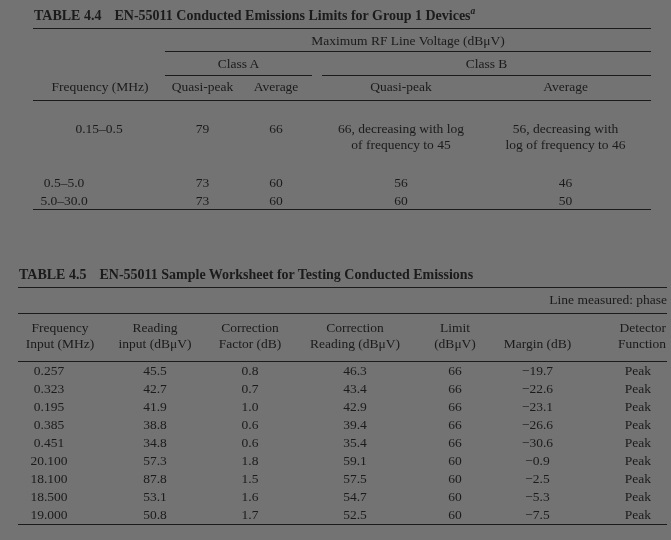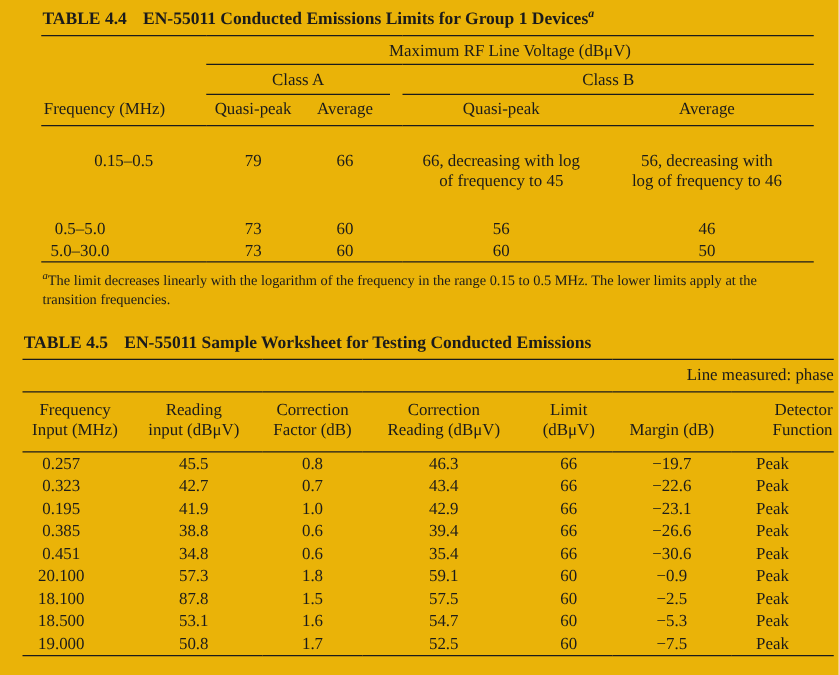--- a/index.html
+++ b/index.html
@@ -1,56 +1,56 @@
 <!DOCTYPE html>
 <html><head>
 <meta charset="utf-8">
 <style>
   :root{
     --ink:#1b1b1b;
     --rule:1.5px solid #1b1b1b;
   }
   html,body{margin:0;padding:0;background:#ffffff;}
   .page{
-    position:relative;width:671px;height:540px;background:#eab308;
+    position:relative;width:671px;height:540px;background:#737373;
     font-family:"Liberation Serif","DejaVu Serif",serif;color:var(--ink);
     overflow:hidden;
   }
   .caption{font-size:14px;font-weight:bold;line-height:18px;margin-bottom:3px;padding-left:1px;}
   .cap-label{margin-right:13px;}
   sup.fn{font-style:italic;font-size:9.5px;line-height:0;vertical-align:super;}
 
   table{border-collapse:collapse;table-layout:fixed;font-size:13.5px;color:var(--ink);}
   td,th{padding:0;font-weight:normal;overflow:hidden;}
 
   
   .t44-block{position:absolute;left:33px;top:7px;width:618px;}
   table.t44{width:618px;border-top:var(--rule);border-bottom:var(--rule);}
   .t44 .span-head{text-align:center;line-height:16px;padding:4px 0 2px;border-bottom:var(--rule);}
   .t44 .group{text-align:center;line-height:15px;padding:4px 0 4px;border-bottom:var(--rule);}
   .t44 tr.full-rule > *{border-bottom:var(--rule);}
   .t44 th{line-height:16px;padding:3px 0 5px;text-align:center;vertical-align:bottom;}
-  .t44 th:first-child{text-align:left;padding-left:2px;}
+  .t44 th:first-child{text-align:center;padding-left:2px;}
   .t44 tbody td{text-align:center;vertical-align:top;white-space:pre-line;line-height:15px;padding:1.5px 0;}
   .t44 tbody tr.tall td{line-height:16px;padding:20px 0;}
   .t44 tbody td:first-child{padding-right:70px;}
 
   .footnote{font-size:11.5px;line-height:14.5px;margin-top:8px;padding-left:1px;}
   .footnote sup.fn{font-size:8.5px;}
 
   
   .t45-block{position:absolute;left:18px;top:266px;width:649px;}
   table.t45{width:649px;border-top:var(--rule);border-bottom:var(--rule);}
   .t45 .line-measured{text-align:right;padding:4px 0 5px 2px;line-height:16px;border-bottom:var(--rule);}
   .t45 thead th{vertical-align:bottom;text-align:center;line-height:16px;padding:6px 0 9px;border-bottom:var(--rule);}
   .t45 thead th:first-child{text-align:center;padding-left:2px;}
   .t45 thead th:last-child{text-align:right;padding-right:1px;}
   .t45 tbody td{text-align:center;line-height:15px;padding:1px 0 2px;}
   .t45 tbody td:first-child{padding-right:20px;}
-  .t45 tbody td:last-child{padding-right:16px;}
+  .t45 tbody td:last-child{text-align:right;padding-right:16px;}
 </style>
 </head>
 <body>
 
 <div class="page">
 
   <section class="t44-block">
     <div class="caption">
       <span class="cap-label">TABLE 4.4</span><span>EN-55011 Conducted Emissions Limits for Group 1 Devices</span><sup class="fn">a</sup>
     </div>
@@ -107,23 +107,20 @@
           <td>5.0–30.0</td>
           <td>73</td>
           <td>60</td>
           <td></td>
           <td>60</td>
           <td>50</td>
         </tr>
       </tbody>
     </table>
 
-    <div class="footnote">
-      <sup class="fn">a</sup><span>The limit decreases linearly with the logarithm of the frequency in the range 0.15 to 0.5 MHz. The lower limits apply at the transition frequencies.</span>
-    </div>
   </section>
 
   <section class="t45-block">
     <div class="caption">
       <span class="cap-label">TABLE 4.5</span><span>EN-55011 Sample Worksheet for Testing Conducted Emissions</span>
     </div>
 
     <table class="t45">
       <colgroup>
         <col style="width:82px">

